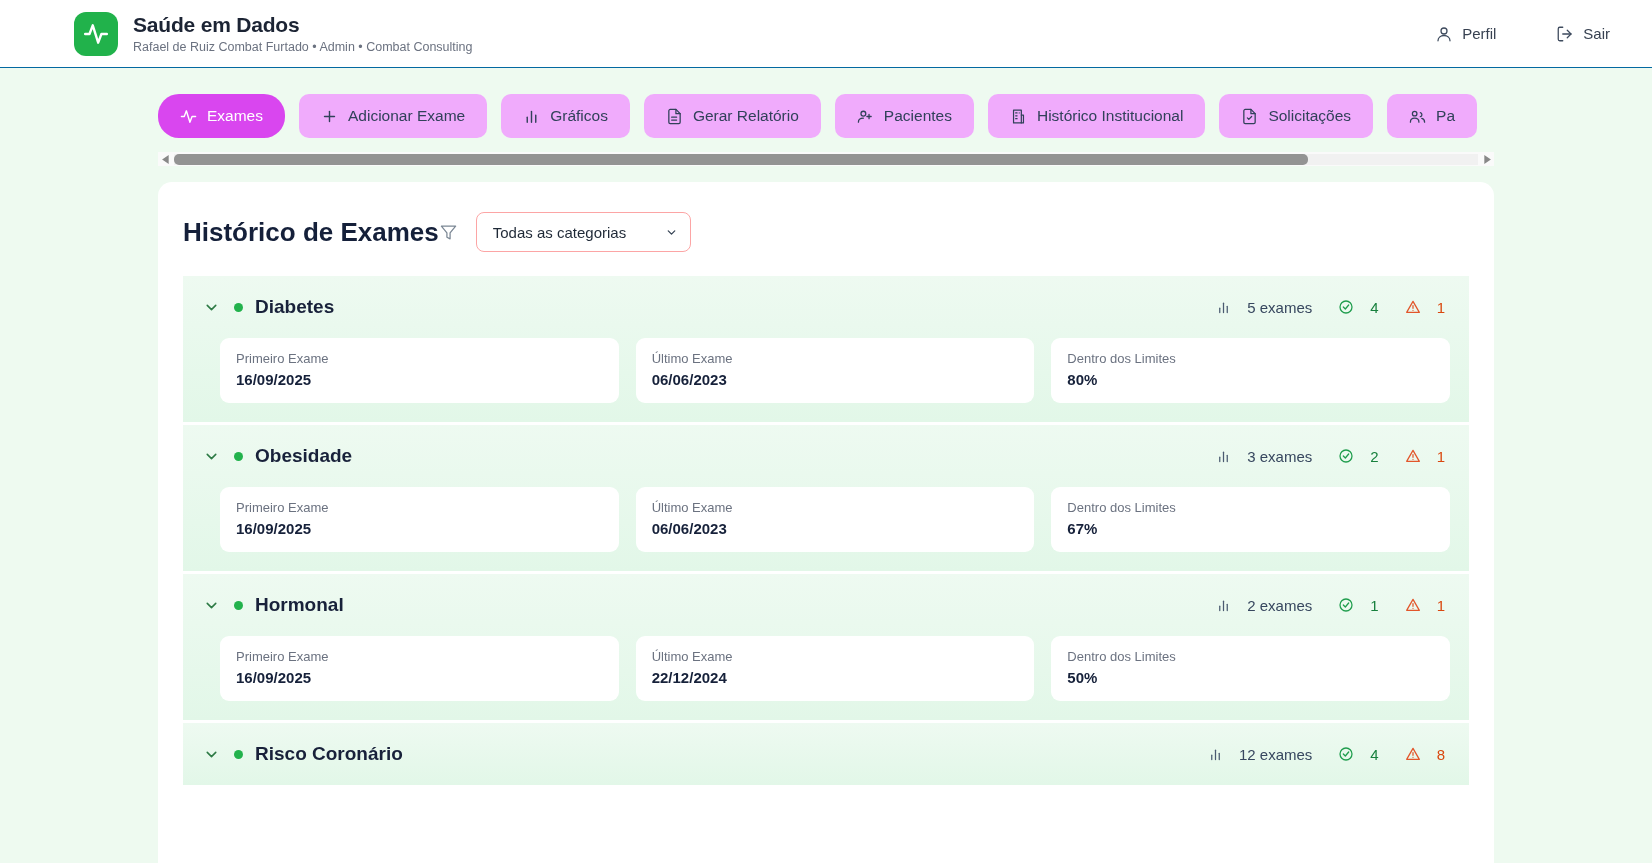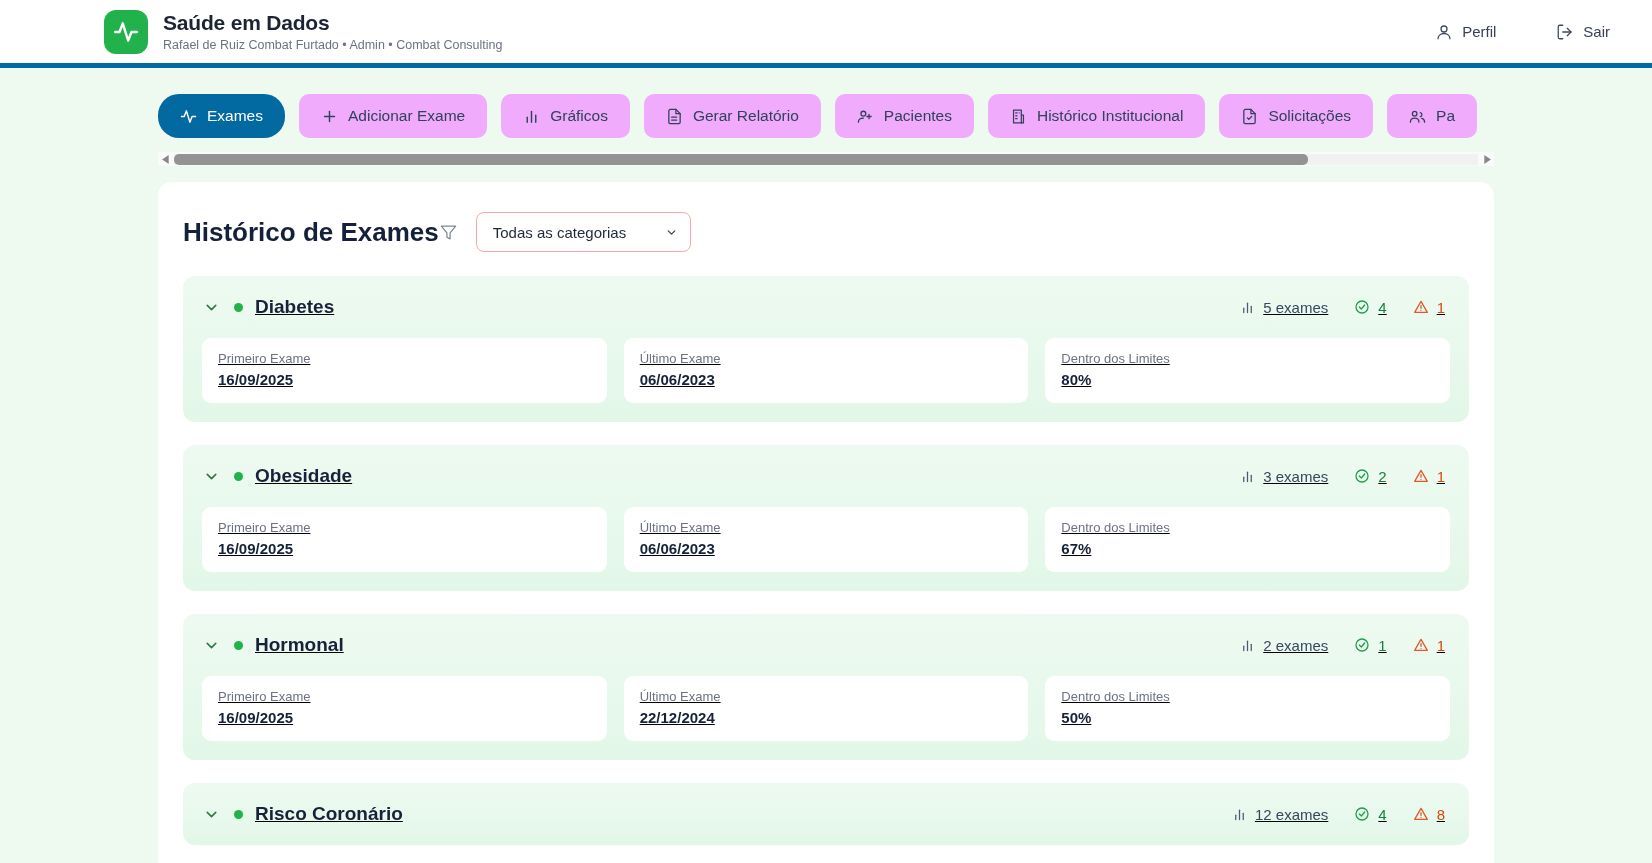--- a/index.html
+++ b/index.html
@@ -7,24 +7,24 @@
     width: 1652px; height: 863px;
     font-family: "Liberation Sans", sans-serif;
     background: #eefaf0;
     overflow: hidden;
   }
 
   
   .header {
     height: 68px;
     background: #ffffff;
-    border-bottom: 5px solid #0369a1;
+    border-bottom: 1px solid #0369a1;
     display: flex;
     align-items: center;
-    padding: 0 42px 0 104px;
+    padding: 0 42px 0 74px;
     position: relative;
   }
   .brand { display: flex; align-items: center; gap: 15px; }
   .logo {
     width: 44px; height: 44px;
     background: #21b24b;
     border-radius: 12px;
     display: flex; align-items: center; justify-content: center;
     flex-shrink: 0;
   }
@@ -59,21 +59,21 @@
     padding: 0 22px;
     background: #f0abfc;
     border-radius: 10px;
     font-size: 15.5px;
     color: #31415a;
     cursor: pointer;
     flex-shrink: 0;
     border: none;
     font-family: inherit;
   }
-  .tab.active { background: #0369a1; color: #ffffff; font-weight: 500; border-radius: 21px; }
+  .tab.active { background: #d946ef; color: #ffffff; font-weight: 500; border-radius: 21px; }
 
   
   .scrollbar {
     margin: 10px 158px 0 158px;
     height: 14px;
     display: flex; align-items: center;
     background: #fafafa;
   }
   .sb-arrow { width: 16px; display: flex; justify-content: center; cursor: pointer; }
   .sb-track { flex: 1; height: 11px; background: #f1f1f1; position: relative; }
@@ -105,48 +105,47 @@
     background: #fff;
     display: flex; align-items: center; justify-content: space-between;
     padding: 0 12px 0 16px;
     font-size: 15px; color: #1f2937;
     cursor: pointer;
   }
 
   
   .category {
     background: linear-gradient(180deg,#eefaf1 0%,#e2f7e8 100%);
-    border-radius: 12px;
-    margin-bottom: 23px;
+    border-radius: 0;
+    margin-bottom: 3px;
     padding: 0;
-    text-decoration: underline;
   }
   .cat-head {
     display: flex; align-items: center;
     height: 62px;
     padding: 0 24px 0 20px;
     cursor: pointer;
   }
   .chevron { margin-right: 14px; display: flex; }
   .dot {
     width: 9px; height: 9px; border-radius: 50%;
     background: #22b24c; margin-right: 12px;
   }
   .cat-name { font-size: 19px; font-weight: bold; color: #18213a; }
   .cat-stats { margin-left: auto; display: flex; align-items: center; gap: 26px; }
   .stat {
-    display: flex; align-items: center; gap: 8px;
+    display: flex; align-items: center; gap: 16px;
     font-size: 15px; color: #37475f; font-weight: 500;
   }
   .stat.ok { color: #17803d; }
   .stat.warn { color: #d9480f; }
 
   .metrics {
     display: flex; gap: 17px;
-    padding: 0 19px 19px 19px;
+    padding: 0 19px 19px 37px;
   }
   .metric {
     flex: 1;
     background: #ffffff;
     border-radius: 9px;
     padding: 13px 16px 15px 16px;
   }
   .metric-label { font-size: 13px; color: #6b7280; margin-bottom: 5px; }
   .metric-value { font-size: 15px; font-weight: bold; color: #16213a; }
 

